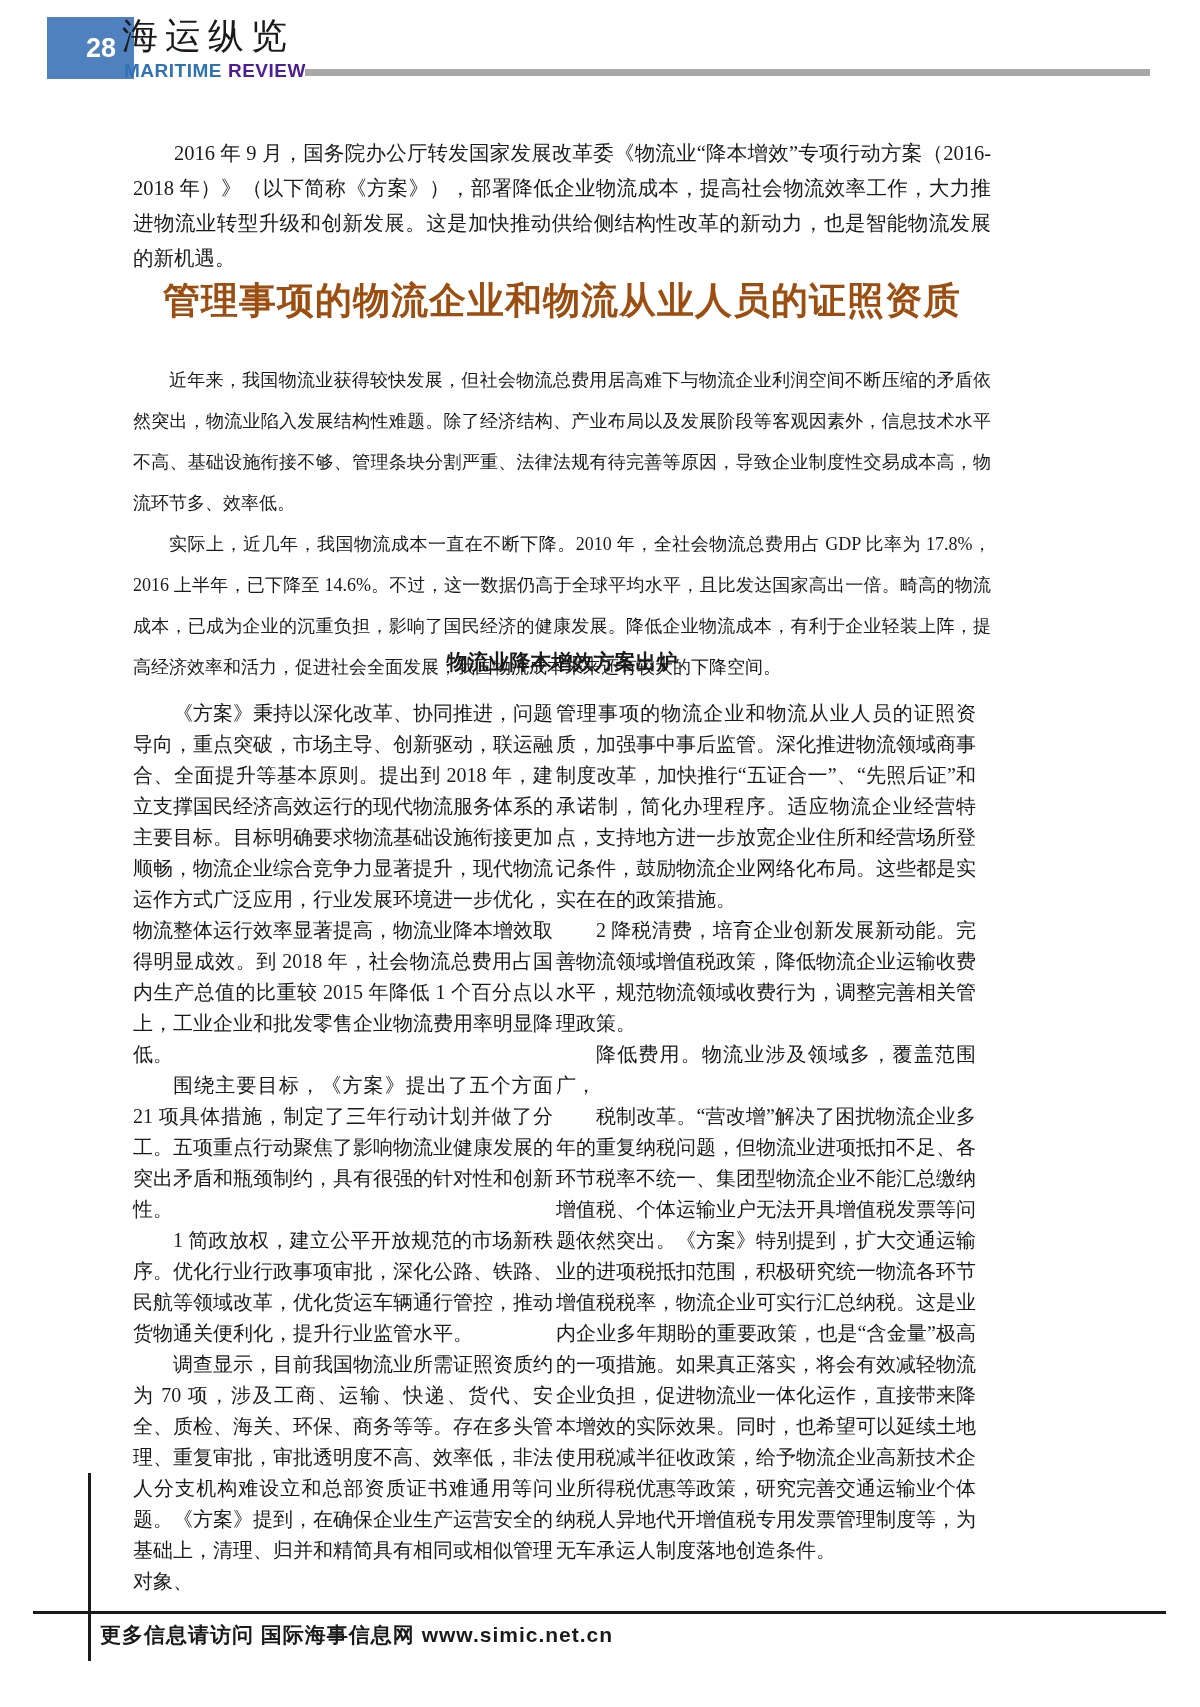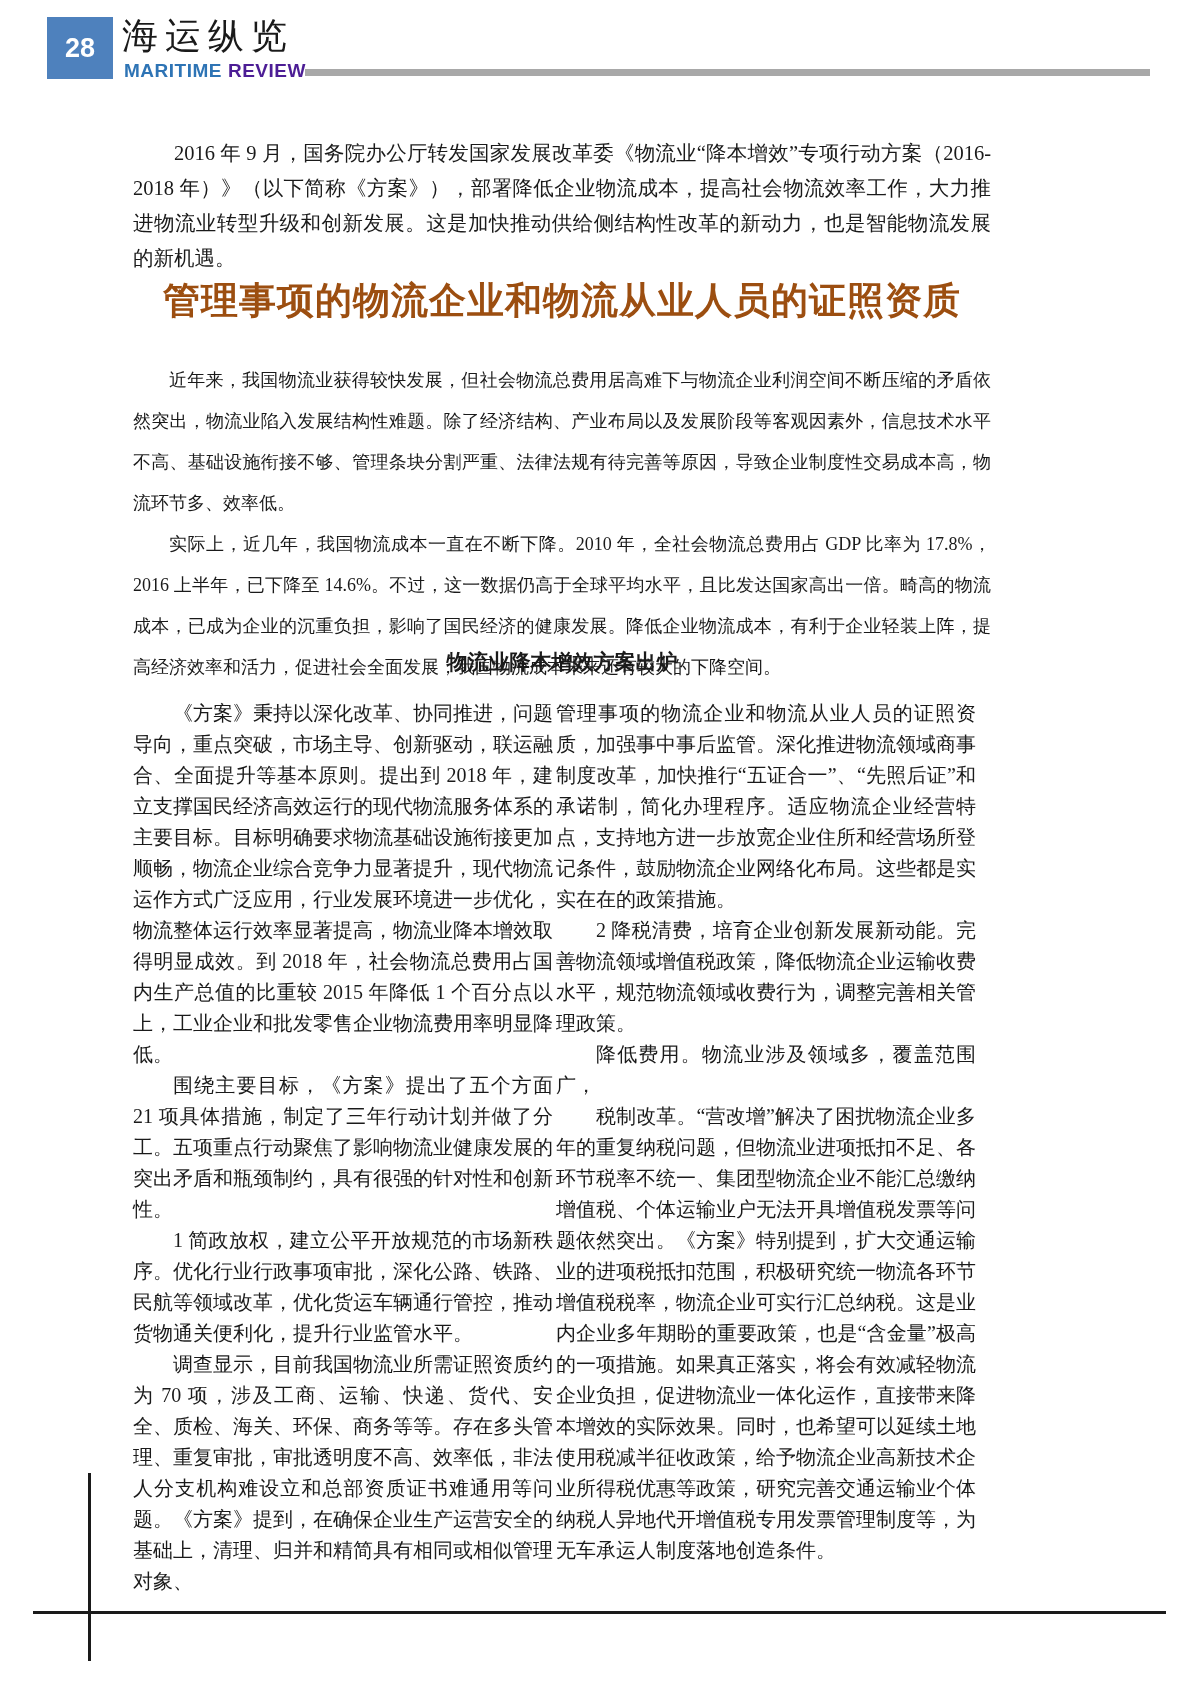--- a/index.html
+++ b/index.html
@@ -16,21 +16,21 @@
     overflow: hidden;
   }
 
   
   .pagenum-box {
     position: absolute; left: 47px; top: 17px;
     width: 66px; height: 62px;
     background: var(--accent-blue, #4E81BD);
     color: #ffffff;
     font: bold 27px "Liberation Sans", sans-serif;
-    display: flex; align-items: center; justify-content: center;
+    display: flex; align-items: center; justify-content: center; padding-left: 21px;
   }
   .magazine-title {
     position: absolute; left: 122px; top: 12px;
     font-size: 36px; font-weight: 400;
     letter-spacing: 7px; color: #1a1a1a;
     font-family: "Liberation Serif", "DejaVu Serif", serif;
     white-space: nowrap;
   }
   .magazine-subtitle {
     position: absolute; left: 124px; top: 60px;
@@ -128,14 +128,15 @@
     <div class="col">
       <p class="no-indent">管理事项的物流企业和物流从业人员的证照资质，加强事中事后监管。深化推进物流领域商事制度改革，加快推行“五证合一”、“先照后证”和承诺制，简化办理程序。适应物流企业经营特点，支持地方进一步放宽企业住所和经营场所登记条件，鼓励物流企业网络化布局。这些都是实实在在的政策措施。</p>
       <p>2 降税清费，培育企业创新发展新动能。完善物流领域增值税政策，降低物流企业运输收费水平，规范物流领域收费行为，调整完善相关管理政策。</p>
       <p>降低费用。物流业涉及领域多，覆盖范围广，</p>
       <p>税制改革。“营改增”解决了困扰物流企业多年的重复纳税问题，但物流业进项抵扣不足、各环节税率不统一、集团型物流企业不能汇总缴纳增值税、个体运输业户无法开具增值税发票等问题依然突出。《方案》特别提到，扩大交通运输业的进项税抵扣范围，积极研究统一物流各环节增值税税率，物流企业可实行汇总纳税。这是业内企业多年期盼的重要政策，也是“含金量”极高的一项措施。如果真正落实，将会有效减轻物流企业负担，促进物流业一体化运作，直接带来降本增效的实际效果。同时，也希望可以延续土地使用税减半征收政策，给予物流企业高新技术企业所得税优惠等政策，研究完善交通运输业个体纳税人异地代开增值税专用发票管理制度等，为无车承运人制度落地创造条件。</p>
     </div>
   </div>
 
   <div class="footer-vrule"></div>
   <div class="footer-rule"></div>
+  <div class="footer-text">更多信息请访问  国际海事信息网  www.simic.net.cn</div>
 
 </div>
 
 </body></html>

